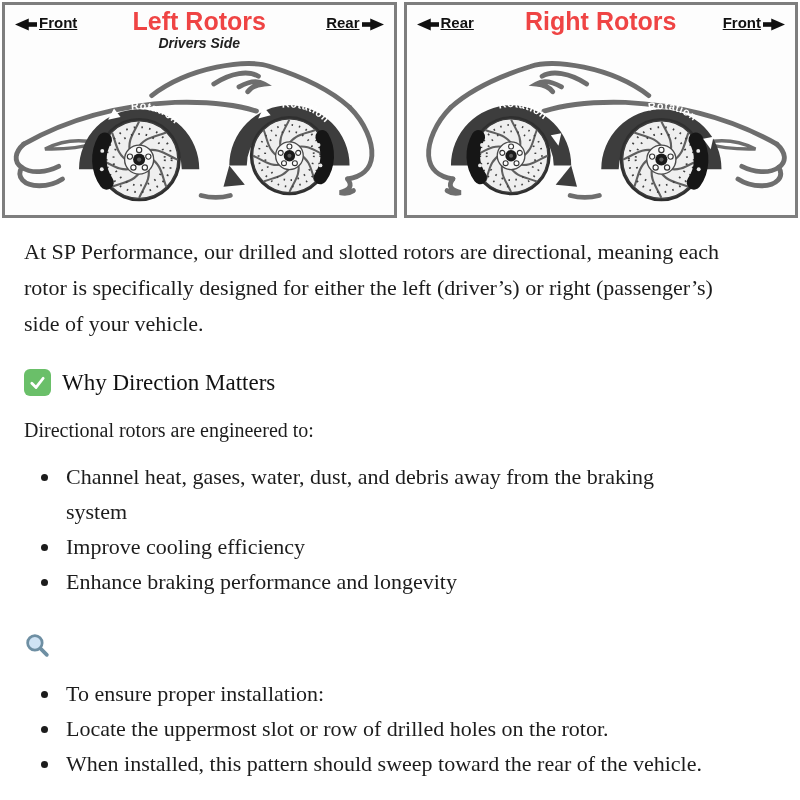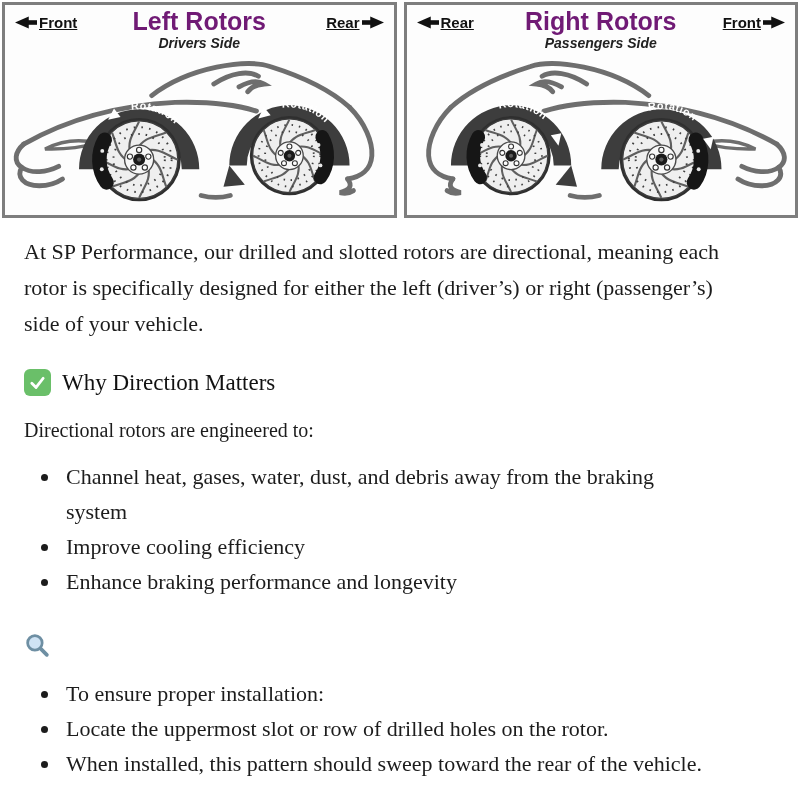--- a/index.html
+++ b/index.html
@@ -4,28 +4,28 @@
 <style>
   html,body{margin:0;padding:0;}
   body{
     width:800px;height:800px;background:#ffffff;overflow:hidden;
     font-family:"Liberation Serif","DejaVu Serif",serif;color:#1c1c1c;
   }
   
   .diagram{display:flex;gap:7px;padding:2px 2px 0 2px;}
   .panel{flex:1;border:3px solid #7e7e7e;background:#fdfdfd;height:210px;position:relative;overflow:hidden;}
   .panel-header{position:relative;height:46px;font-family:"Liberation Sans","DejaVu Sans",sans-serif;}
-  .dir-label{position:absolute;top:9px;display:flex;align-items:center;gap:2px;
+  .dir-label{position:absolute;top:9px;display:flex;align-items:flex-end;gap:2px;
     font-weight:bold;font-size:15px;color:#111;}
   .dir-label .txt{text-decoration:underline;}
   .dir-left{left:10px;}
   .dir-right{right:10px;}
   .arr{fill:#111;display:block;}
   .title-block{text-align:center;padding-top:4px;}
-  .panel-title{font-size:25px;font-weight:bold;line-height:1.02;color:#701a75;}
+  .panel-title{font-size:25px;font-weight:bold;line-height:1.02;color:#ef4444;}
   .panel-subtitle{font-size:14px;font-weight:bold;font-style:italic;color:#222;}
   .car-svg{display:block;width:100%;height:160px;}
   .rot-text{fill:#ffffff;font-family:"Liberation Sans","DejaVu Sans",sans-serif;
     font-size:11px;font-weight:bold;letter-spacing:0.6px;}
   
   .content{padding:0 24px;}
   .intro{font-size:22px;line-height:36px;max-width:704px;margin:16px 0 0;}
   .sec-heading{display:flex;align-items:center;gap:11px;margin:27px 0 0;
     font-size:23px;font-weight:normal;color:#111;}
   .sec-heading.regular{font-weight:normal;font-size:22px;margin-top:33px;}
@@ -136,21 +136,20 @@
     <div class="panel-header">
       <div class="dir-label dir-left">
         <svg class="arr" width="22" height="13" viewBox="0 0 24 13">
           <polygon points="0,6.5 15,0 15,13"></polygon>
             <rect x="13" y="4" width="11" height="5"></rect>
         </svg>
         <span class="txt">Rear</span>
       </div>
       <div class="title-block">
         <div class="panel-title">Right Rotors</div>
-        <div class="panel-subtitle">Passengers Side</div>
       </div>
       <div class="dir-label dir-right">
         <span class="txt">Front</span>
         <svg class="arr" width="22" height="13" viewBox="0 0 24 13">
           <polygon points="24,6.5 9,0 9,13"></polygon>
             <rect x="0" y="4" width="11" height="5"></rect>
         </svg>
       </div>
     </div>
 

